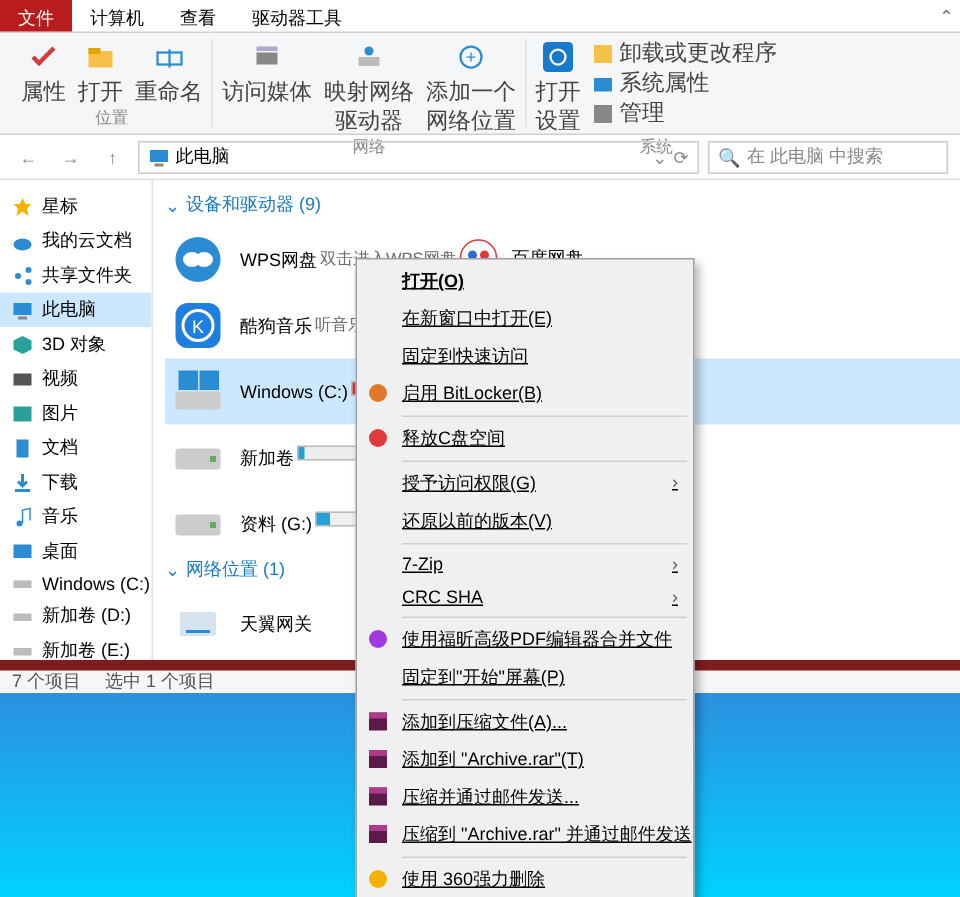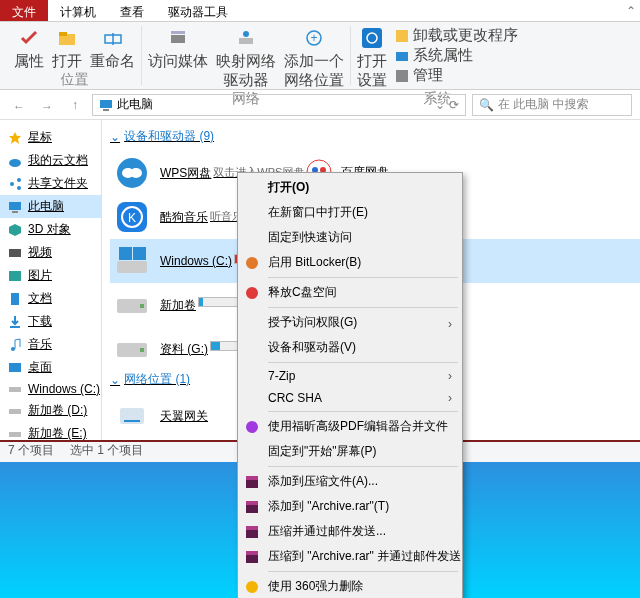--- a/index.html
+++ b/index.html
@@ -7,44 +7,44 @@
 .ribbon-tabs { background: #fff; display: flex; height: 22px; border-bottom: 1px solid #d0d0d0; }
 .ribbon-tab { padding: 4px 12px; cursor: pointer; }
 .ribbon-tab.active { background: #b91c1c; color: #fff; }
 .ribbon { background: #f5f6f7; height: 68px; display: flex; padding: 4px 8px; border-bottom: 1px solid #d0d0d0; }
 .ribbon-group { display: flex; flex-direction: column; align-items: center; padding: 0 6px; border-right: 1px solid #e0e0e0; }
 .ribbon-group:last-child { border-right: none; }
 .ribbon-items { display: flex; gap: 8px; }
 .ribbon-item { display: flex; flex-direction: column; align-items: center; gap: 2px; cursor: pointer; }
 .ribbon-icon { width: 24px; height: 24px; display: flex; align-items: center; justify-content: center; }
 .ribbon-label { font-size: 15px; color: #444; }
-.group-label { font-size: 14px; color: #888; margin-top: auto; }
+.group-label { font-size: 11px; color: #888; margin-top: auto; }
 .breadcrumb { background: #fff; height: 30px; display: flex; align-items: center; padding: 0 8px; gap: 6px; border-bottom: 1px solid #e0e0e0; }
 .nav-btn { width: 22px; height: 22px; border: none; background: none; cursor: pointer; color: #888; }
 .path-box { flex: 1; border: 1px solid #ccc; height: 22px; display: flex; align-items: center; padding: 0 6px; gap: 4px; }
 .search-box { width: 160px; border: 1px solid #ccc; height: 22px; display: flex; align-items: center; padding: 0 6px; gap: 4px; color: #888; }
-.main { display: flex; height: 320px; background: #fff; text-decoration: underline; }
+.main { display: flex; height: 320px; background: #fff; }
 .sidebar { width: 102px; border-right: 1px solid #e0e0e0; padding: 6px 0; overflow: hidden; }
 .side-item { display: flex; align-items: center; gap: 6px; padding: 3px 8px; cursor: pointer; white-space: nowrap; }
 .side-item.sel { background: #cce8ff; }
 .side-ico { width: 14px; height: 14px; display: inline-flex; align-items: center; justify-content: center; }
 .content { flex: 1; padding: 8px 0 0 8px; overflow: hidden; }
 .section-hdr { color: #1979ca; display: flex; align-items: center; gap: 4px; font-size: 12px; margin-bottom: 6px; cursor: pointer; }
 .drive-row { display: flex; align-items: center; gap: 10px; padding: 4px; cursor: pointer; }
 .drive-row.sel { background: #cce8ff; }
 .drive-ico { width: 36px; height: 36px; display: flex; align-items: center; justify-content: center; }
 .drive-info { display: flex; flex-direction: row; gap: 2px; }
 .drive-name { color: #000; }
 .drive-sub { color: #6b6b6b; font-size: 11px; }
 .bar { width: 90px; height: 10px; border: 1px solid #bcbcbc; background: #eee; position: relative; }
 .bar > div { height: 100%; background: #26a0da; }
 .bar.red > div { background: #d13438; }
-.statusbar { background: #f5f6f7; height: 22px; border-top: 2px solid #7f1d1d; display: flex; padding: 0 8px; gap: 16px; color: #555; font-size: 11px; }
+.statusbar { background: #f5f6f7; height: 22px; border-top: 7px solid #7f1d1d; display: flex; align-items: center; padding: 0 8px; gap: 16px; color: #555; font-size: 11px; }
 .ctx { position: absolute; left: 237px; top: 172px; width: 226px; background: #f0f0f0; border: 1px solid #a0a0a0; box-shadow: 3px 3px 6px rgba(0,0,0,0.3); z-index: 100; padding: 2px; }
-.ctx-item { display: flex; align-items: flex-end; gap: 8px; padding: 4px 8px 4px 28px; cursor: pointer; position: relative; white-space: nowrap; }
+.ctx-item { display: flex; align-items: flex-start; gap: 8px; padding: 4px 8px 4px 28px; cursor: pointer; position: relative; white-space: nowrap; text-decoration: underline; }
 .ctx-item.bold { font-weight: bold; }
 .ctx-sep { height: 1px; background: #d0d0d0; margin: 2px 2px 2px 28px; }
 .ctx-ico { position: absolute; left: 4px; width: 16px; height: 16px; display: flex; align-items: center; justify-content: center; }
 .ctx-arrow { margin-left: auto; color: #555; }
 .baidu-item { position: absolute; left: 305px; top: 158px; display: flex; align-items: center; gap: 8px; }
 .chevup { position: absolute; right: 4px; top: 4px; color: #777; cursor: pointer; }
 svg { display: block; }
 </style>
 </head>
 <body>
@@ -445,21 +445,21 @@
         </svg>
       </span>
       <span>释放C盘空间</span>
     </div>
     <div class="ctx-sep"></div>
     <div class="ctx-item">
       <span>授予访问权限(G)</span>
       <span class="ctx-arrow">›</span>
     </div>
     <div class="ctx-item">
-      <span>设备和驱动器(V)</span>
+      <span>还原以前的版本(V)</span>
     </div>
     <div class="ctx-sep"></div>
     <div class="ctx-item">
       <span>7-Zip</span>
       <span class="ctx-arrow">›</span>
     </div>
     <div class="ctx-item">
       <span>CRC SHA</span>
       <span class="ctx-arrow">›</span>
     </div>

